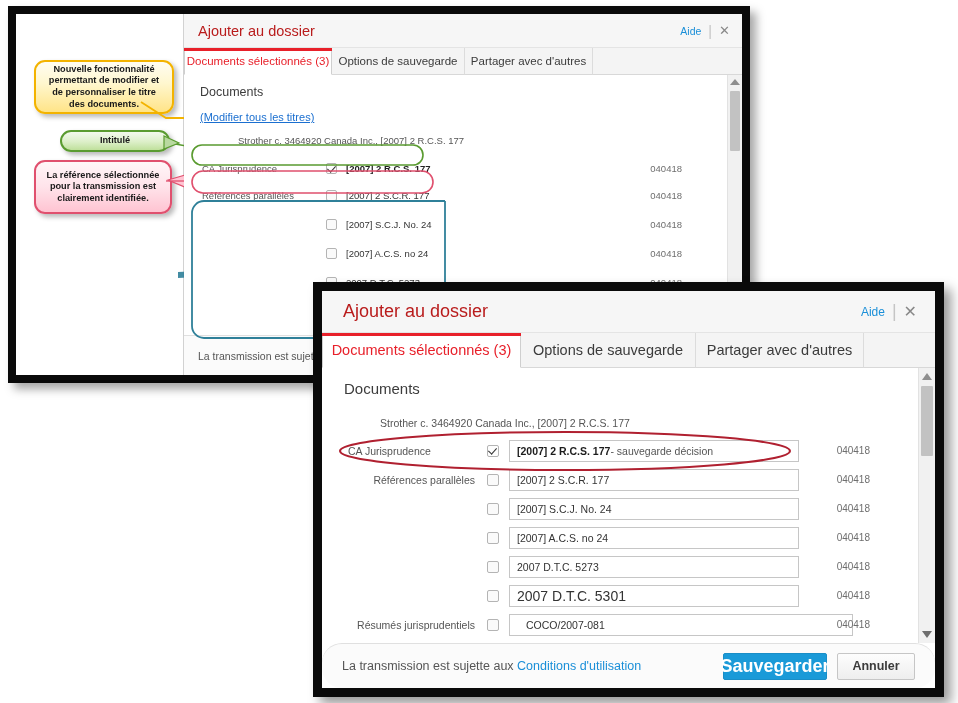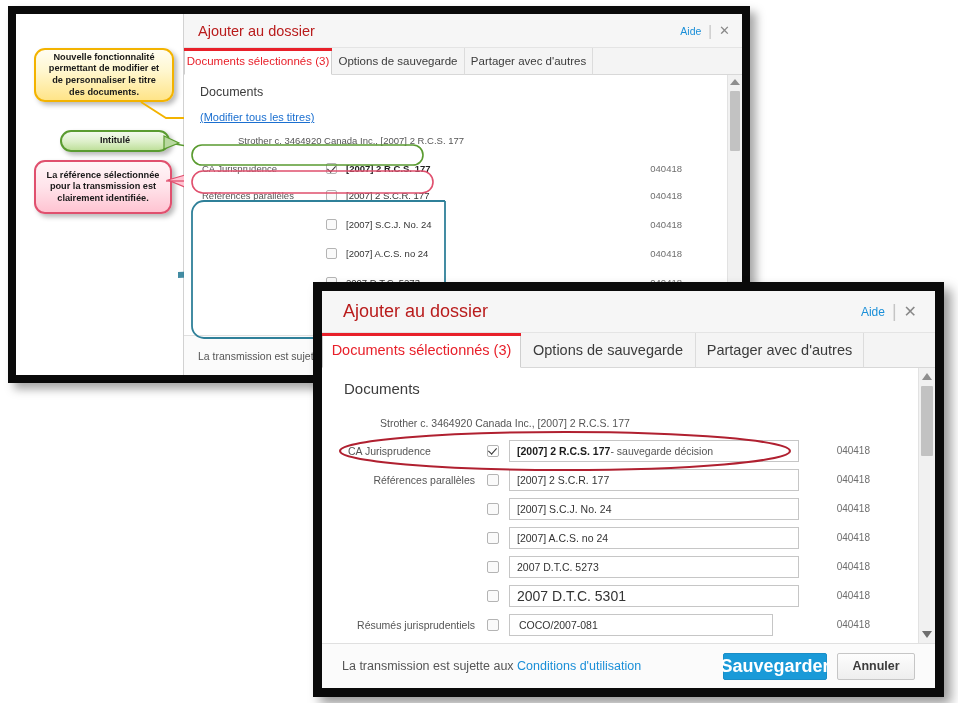--- a/index.html
+++ b/index.html
@@ -17,21 +17,21 @@
      box-shadow:7px 7px 11px rgba(0,0,0,.40);}
   .frame-inner{position:relative;width:100%;height:100%;background:#ffffff;overflow:hidden;}
 
   
   .annot-pane{position:absolute;left:0;top:0;width:168px;height:100%;
      background:#fff;border-right:1px solid #d2d2d2;box-sizing:border-box;overflow:hidden;}
   .callout{position:absolute;box-sizing:border-box;text-align:center;
      font-size:9.2px;font-weight:bold;line-height:11.6px;color:#1a1a1a;
      border-radius:11px;display:flex;align-items:center;justify-content:center;
      padding:4px 7px;box-shadow:3px 3px 5px rgba(0,0,0,.28);}
-  .c-yellow{left:18px;top:34px;width:140px;height:54px;
+  .c-yellow{left:18px;top:46px;width:140px;height:54px;
      background:linear-gradient(180deg,#fffdf2 0%,#fff7cf 42%,#ffe488 100%);
      border:2px solid #f3b300;}
   .c-green{left:44px;top:116px;width:110px;height:22px;
      background:linear-gradient(180deg,#f3f9ed 0%,#dcefc8 55%,#bfe09b 100%);
      border:2px solid #5a9b30;}
   .c-pink{left:18px;top:146px;width:138px;height:54px;
      background:linear-gradient(180deg,#fff6f8 0%,#ffe3ea 50%,#ffc4d2 100%);
      border:2px solid #e0506e;}
   .c-blue{left:11px;top:219px;width:153px;height:73px;
      background:linear-gradient(180deg,#f4fbfd 0%,#def0f6 50%,#bfdfea 100%);
@@ -299,21 +299,21 @@
             <div class="cb" style="width:12px;height:12px;"></div>
             <div class="txtfield" style="margin-left:10px;width:290px;height:22px;padding:0 7px;font-size:14px;">
               <span>2007 D.T.C. 5301</span>
             </div>
             <div class="code" style="position:absolute;right:65px;font-size:10px;">040418</div>
           </div>
 
           <div class="row" style="height:29px;position:relative;">
             <div class="row-label" style="width:165px;padding-right:12px;font-size:10.5px;">Résumés jurisprudentiels</div>
             <div class="cb" style="width:12px;height:12px;"></div>
-            <div class="txtfield" style="margin-left:10px;width:264px;height:22px;padding:0 9px;font-size:10.5px;">
+            <div class="txtfield" style="margin-left:10px;width:344px;height:22px;padding:0 16px;font-size:10.5px;">
               <span>COCO/2007-081</span>
             </div>
             <div class="code" style="position:absolute;right:65px;font-size:10px;">040418</div>
           </div>
 
           <div class="row" style="height:29px;position:relative;">
             <div class="row-label" style="width:165px;padding-right:12px;font-size:10.5px;"></div>
 
             <div class="txtfield" style="margin-left:10px;width:290px;height:22px;padding:0 7px;font-size:10.5px;">
               
@@ -326,21 +326,21 @@
           <ellipse cx="243" cy="83" rx="225" ry="19" fill="none" stroke="#b02030" stroke-width="2"></ellipse>
         </svg>
 
         <div class="sbar" style="right:0;top:0;width:16px;bottom:0;">
           <div class="sb-arrow" style="top:5px;border-left:5px solid transparent;border-right:5px solid transparent;border-bottom:7px solid #8e8e8e;"></div>
           <div class="sb-arrow" style="bottom:5px;border-left:5px solid transparent;border-right:5px solid transparent;border-top:7px solid #6e6e6e;"></div>
           <div class="sb-thumb" style="top:18px;height:70px;"></div>
         </div>
       </div>
 
-      <div class="foot" style="height:45px;padding:0 20px;font-size:12.5px;">
+      <div class="foot" style="height:45px;padding:0 20px;font-size:12.5px;border-radius:20px;">
         <div class="foot-text">
           <span>La transmission est sujette aux </span><span class="cond-link">Conditions d'utilisation</span>
         </div>
         <div class="btn btn-primary" style="width:104px;height:27px;font-size:18px;margin-right:10px;">Sauvegarder</div>
         <div class="btn btn-secondary" style="width:78px;height:27px;font-size:12.5px;">Annuler</div>
       </div>
     </div>
   </div>
 </div>
 

